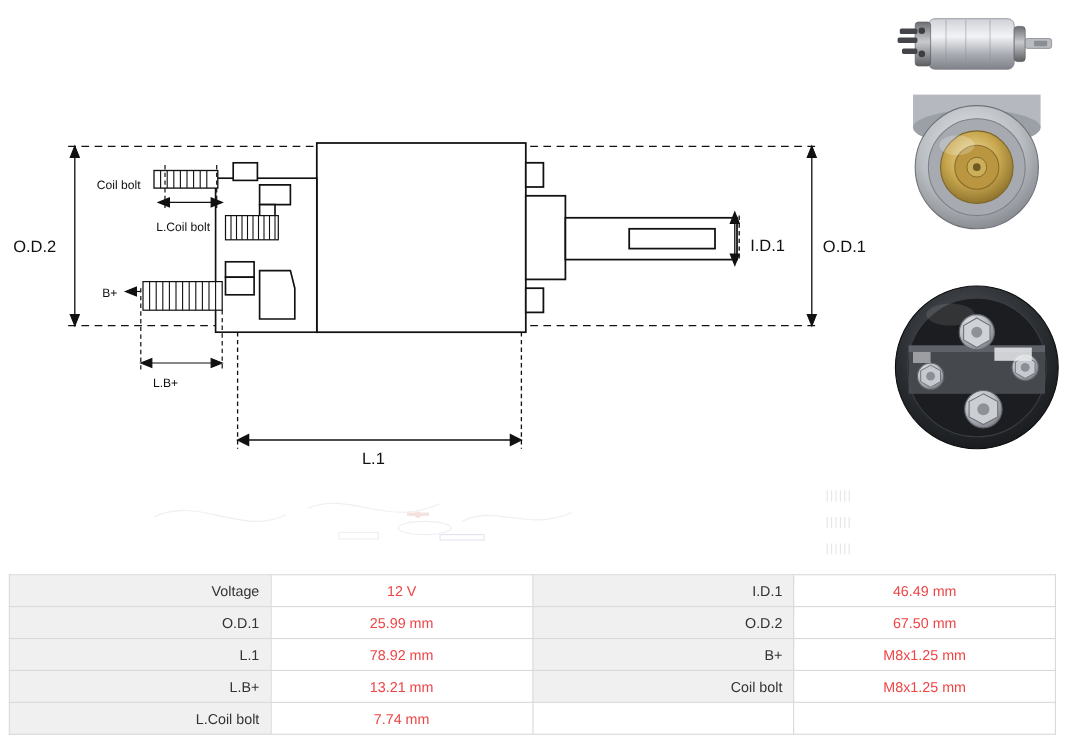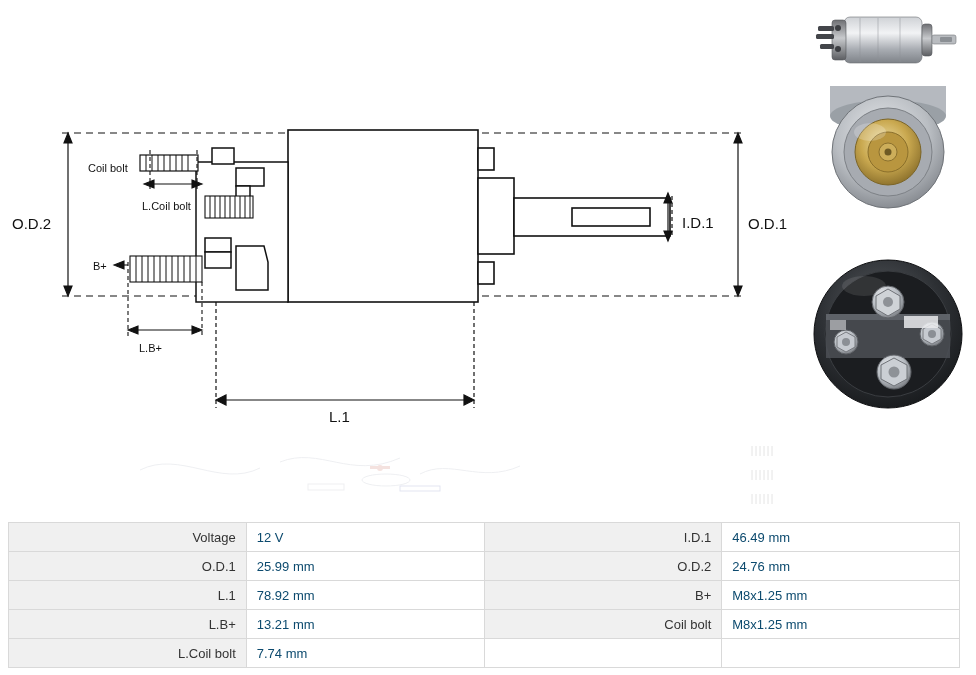--- a/index.html
+++ b/index.html
@@ -67,23 +67,23 @@
     padding: 0 10px;
     vertical-align: middle;
   }
   td.label {
     text-align: right;
     background: #f0f0f0;
     color: #333;
     width: 190px;
   }
   td.value {
-    text-align: left;
+    text-align: center;
     background: #ffffff;
-    color: #0c4a6e;
+    color: #ef4444;
     width: 190px;
     border-radius: 11px;
   }
   td.empty-cell {
     background: #ffffff;
   }
 
   
   #watermark {
     position: absolute;
@@ -402,21 +402,21 @@
       <tr>
         <td class="label">Voltage</td>
         <td class="value">12 V</td>
         <td class="label">I.D.1</td>
         <td class="value">46.49 mm</td>
       </tr>
       <tr>
         <td class="label">O.D.1</td>
         <td class="value">25.99 mm</td>
         <td class="label">O.D.2</td>
-        <td class="value">24.76 mm</td>
+        <td class="value">67.50 mm</td>
       </tr>
       <tr>
         <td class="label">L.1</td>
         <td class="value">78.92 mm</td>
         <td class="label">B+</td>
         <td class="value">M8x1.25 mm</td>
       </tr>
       <tr>
         <td class="label">L.B+</td>
         <td class="value">13.21 mm</td>

